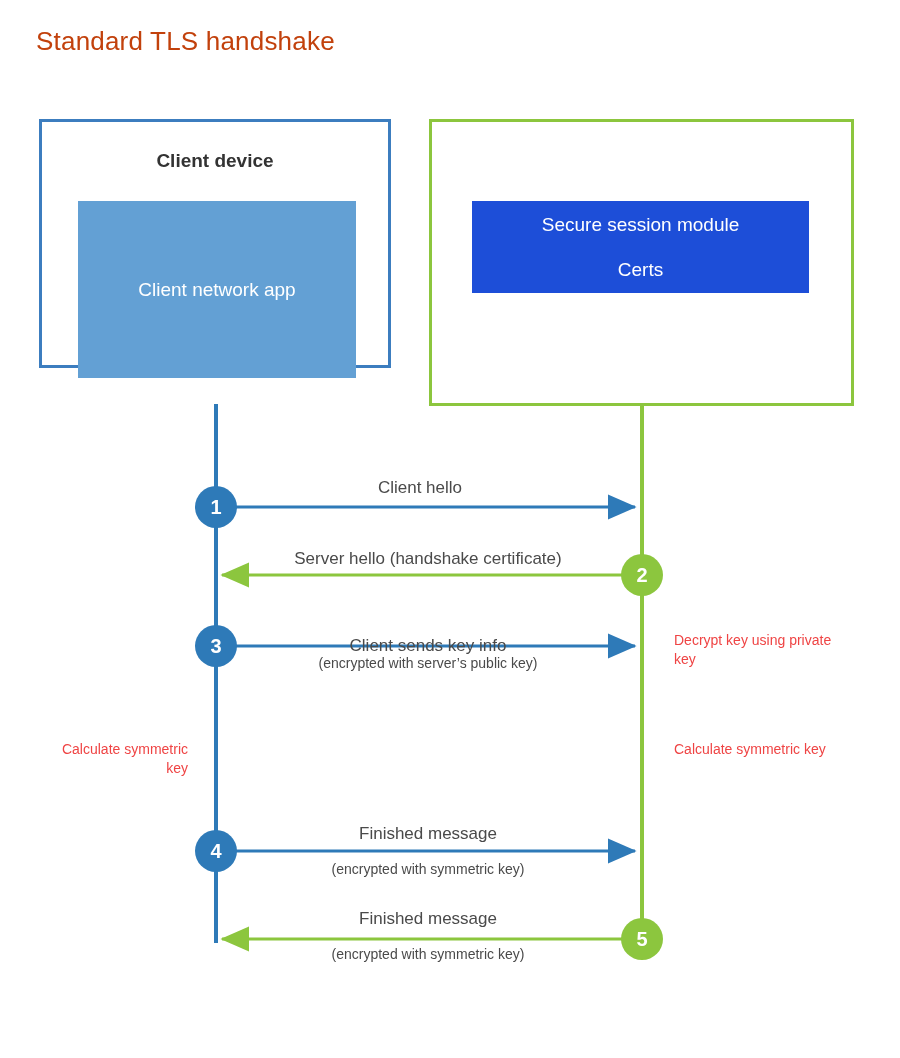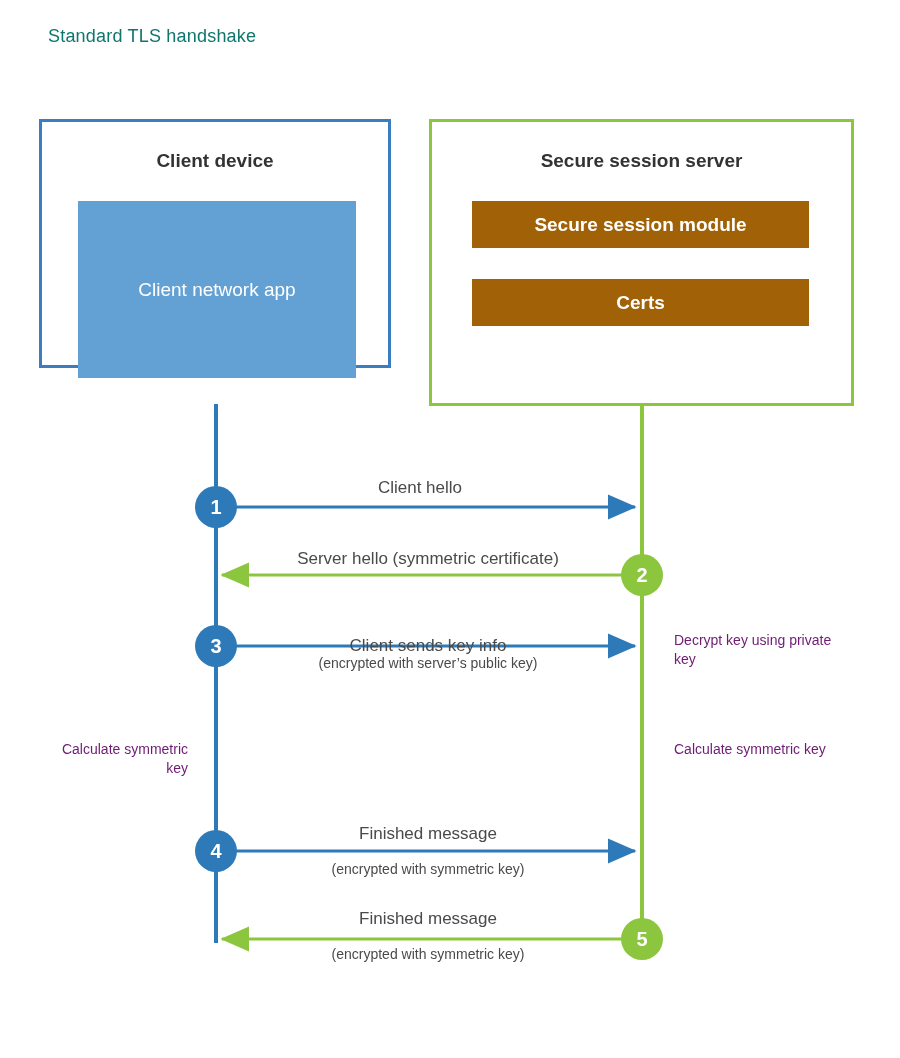--- a/index.html
+++ b/index.html
@@ -10,25 +10,25 @@
   body {
     width: 900px;
     height: 1058px;
     position: relative;
     font-family: "Liberation Sans", "DejaVu Sans", sans-serif;
     overflow: hidden;
   }
 
   #diagram-title {
     position: absolute;
-    left: 48px;
+    left: 36px;
     top: 26px;
-    font-size: 18px;
-    font-weight: 300;
-    color: #0f766e;
+    font-size: 26px;
+    font-weight: 300;
+    color: #c2410c;
     letter-spacing: 0.2px;
     white-space: nowrap;
   }
 
   
   .party-box {
     position: absolute;
     background: #ffffff;
     box-sizing: border-box;
   }
@@ -74,32 +74,32 @@
     line-height: 1.32;
     padding: 0 12px;
     box-sizing: border-box;
   }
 
   .server-bar {
     position: absolute;
     left: 40px;
     width: 337px;
     height: 47px;
-    background: #a16207;
+    background: #1d4ed8;
     color: #ffffff;
     font-size: 19px;
-    font-weight: 700;
+    font-weight: 400;
     display: flex;
     align-items: center;
     justify-content: center;
     text-align: center;
     box-sizing: border-box;
   }
   #server-bar-0 { top: 79px; }
-  #server-bar-1 { top: 157px; }
+  #server-bar-1 { top: 124px; }
   #server-bar-2 { top: 203px; }
 
   
   .lifeline {
     position: absolute;
     width: 4px;
   }
   #client-lifeline {
     left: 214px;
     top: 404px;
@@ -167,21 +167,21 @@
   #msg-label-3 { left: 232px; top: 636px; width: 392px; }
   #msg-sublabel-3 { left: 232px; top: 655px; width: 392px; text-align: center; }
   #msg-label-4 { left: 232px; top: 824px; width: 392px; }
   #msg-sublabel-4 { left: 232px; top: 861px; width: 392px; }
   #msg-label-5 { left: 232px; top: 909px; width: 392px; }
   #msg-sublabel-5 { left: 232px; top: 946px; width: 392px; }
 
   
   .side-note {
     position: absolute;
-    color: #701a75;
+    color: #ef4444;
     font-size: 14px;
     font-weight: 300;
     line-height: 1.35;
   }
   .side-note.left { text-align: right; }
   .side-note.right { text-align: left; }
 
   #note-decrypt { left: 674px; top: 631px; width: 180px; }
   #note-calc-client { left: 40px; top: 740px; width: 148px; }
   #note-calc-server { left: 674px; top: 740px; width: 180px; }
@@ -190,21 +190,20 @@
 <body>
 
 <div id="diagram-title">Standard TLS handshake</div>
 
 <div class="party-box" id="client-device-box">
   <div class="party-title">Client device</div>
   <div id="client-app-block">Client network app</div>
 </div>
 
 <div class="party-box" id="server-box">
-  <div class="party-title">Secure session server</div>
   <div class="server-bar" id="server-bar-0">Secure session module</div>
   <div class="server-bar" id="server-bar-1">Certs</div>
 </div>
 
 <div class="lifeline" id="client-lifeline"></div>
 <div class="lifeline" id="server-lifeline"></div>
 
 <svg id="arrow-layer" viewBox="0 0 900 1058">
   <defs>
     <marker id="arrow-right-blue" markerWidth="9" markerHeight="9" refX="8.5" refY="4.5" orient="auto" markerUnits="strokeWidth">
@@ -227,21 +226,21 @@
 </svg>
 
 <div class="step-circle client" id="step-circle-1">1</div>
 <div class="step-circle server" id="step-circle-2">2</div>
 <div class="step-circle client" id="step-circle-3">3</div>
 <div class="step-circle client" id="step-circle-4">4</div>
 <div class="step-circle server" id="step-circle-5">5</div>
 
 <div class="msg-label" id="msg-label-1">Client hello</div>
 
-<div class="msg-label" id="msg-label-2">Server hello (symmetric certificate)</div>
+<div class="msg-label" id="msg-label-2">Server hello (handshake certificate)</div>
 
 <div class="msg-label" id="msg-label-3">Client sends key info</div>
 <div class="msg-sublabel" id="msg-sublabel-3">(encrypted with server’s public key)</div>
 
 <div class="msg-label" id="msg-label-4">Finished message</div>
 <div class="msg-sublabel" id="msg-sublabel-4">(encrypted with symmetric key)</div>
 
 <div class="msg-label" id="msg-label-5">Finished message</div>
 <div class="msg-sublabel" id="msg-sublabel-5">(encrypted with symmetric key)</div>
 

